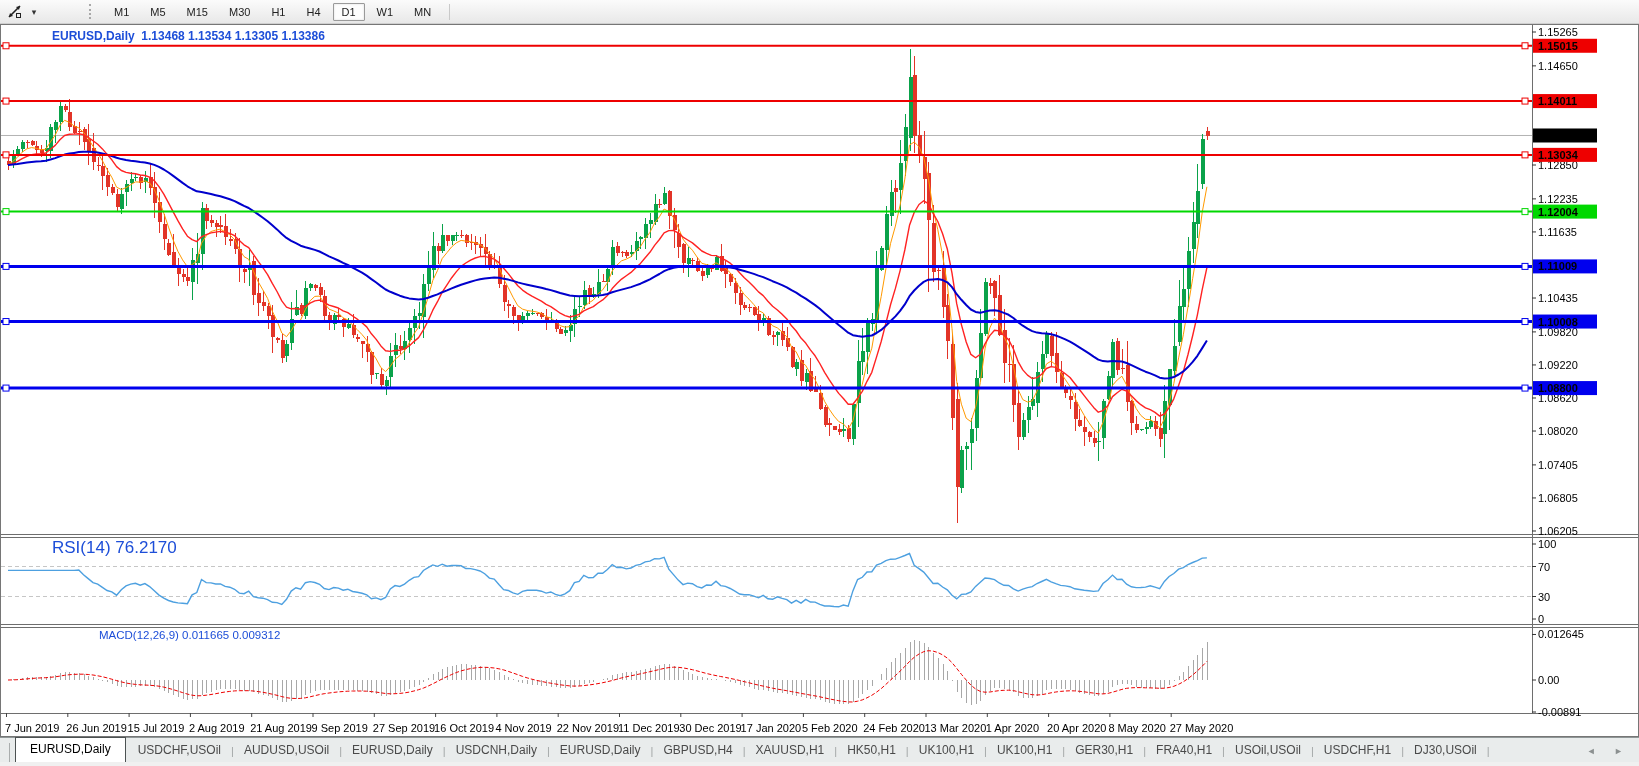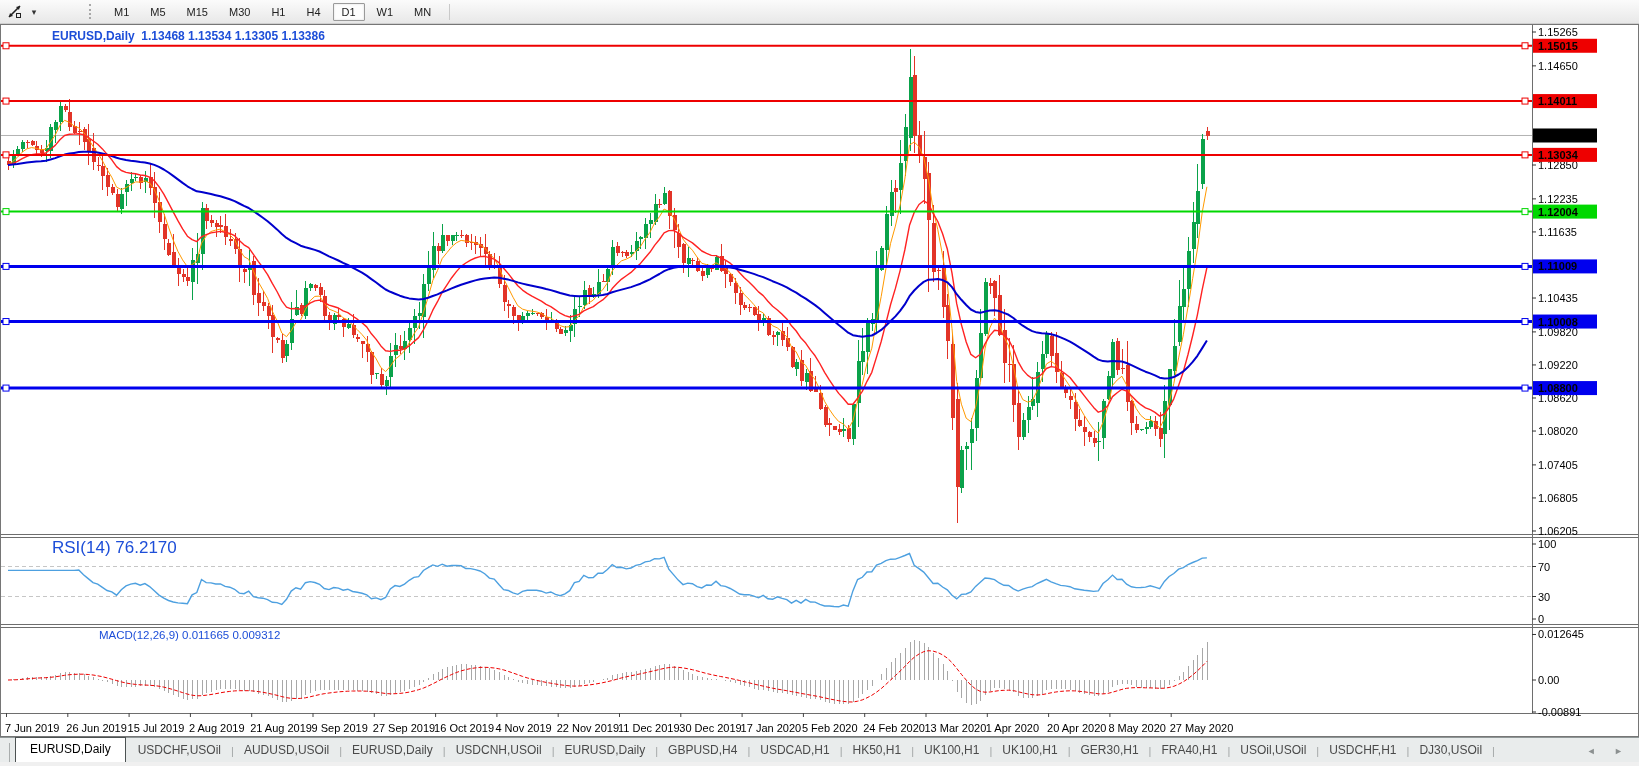--- a/index.html
+++ b/index.html
@@ -987,27 +987,27 @@
 
   <div class="tabbar" id="tabBar">
       <div class="tabgrip"></div>
       <div class="tab active">EURUSD,Daily</div>
       <div class="tab">USDCHF,USOil</div>
       <span class="tabsep">|</span>
       <div class="tab">AUDUSD,USOil</div>
       <span class="tabsep">|</span>
       <div class="tab">EURUSD,Daily</div>
       <span class="tabsep">|</span>
-      <div class="tab">USDCNH,USOil</div>
+      <div class="tab">USDCNH,Daily</div>
       <span class="tabsep">|</span>
       <div class="tab">EURUSD,Daily</div>
       <span class="tabsep">|</span>
       <div class="tab">GBPUSD,H4</div>
       <span class="tabsep">|</span>
-      <div class="tab">USDCAD,H1</div>
+      <div class="tab">XAUUSD,H1</div>
       <span class="tabsep">|</span>
       <div class="tab">HK50,H1</div>
       <span class="tabsep">|</span>
       <div class="tab">UK100,H1</div>
       <span class="tabsep">|</span>
       <div class="tab">UK100,H1</div>
       <span class="tabsep">|</span>
       <div class="tab">GER30,H1</div>
       <span class="tabsep">|</span>
       <div class="tab">FRA40,H1</div>

